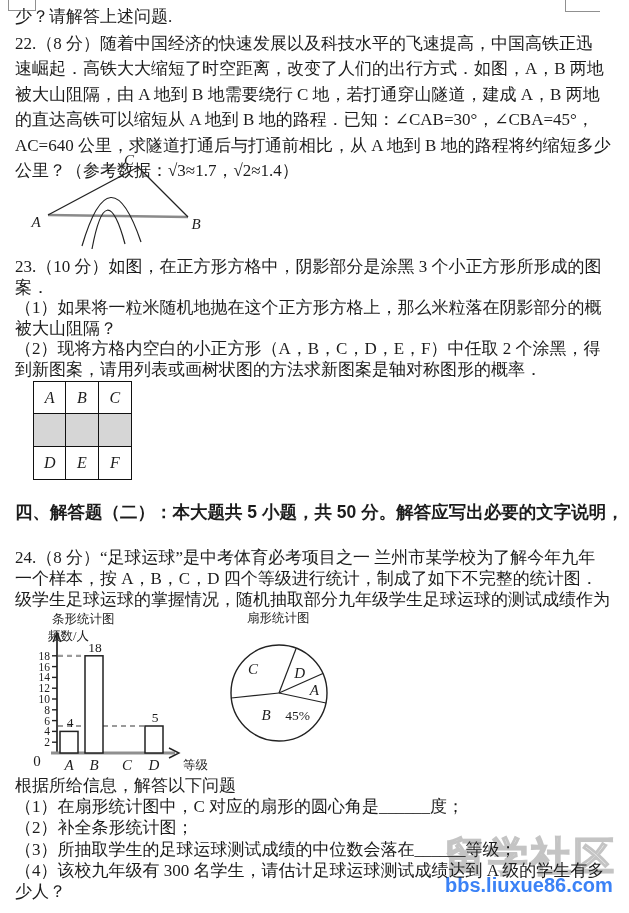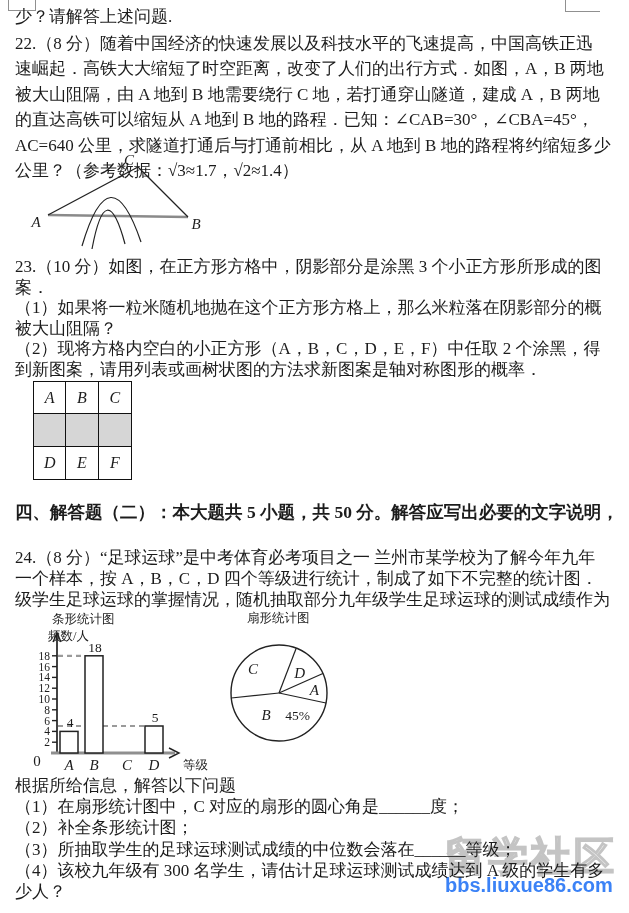--- a/index.html
+++ b/index.html
@@ -4,21 +4,21 @@
 <style>
   html,body{margin:0;padding:0;background:#fff;}
   .page{position:relative;width:629px;height:913px;background:#ffffff;overflow:hidden;
         font-family:"Liberation Serif","DejaVu Serif",serif;color:#1c1c1c;}
   .blk{position:absolute;}
   .line{display:block;white-space:pre;font-size:17px;}
   #blk-q21{left:15px;top:5px;line-height:23px;}
   #blk-q22{left:15px;top:31px;line-height:25.4px;}
   #blk-q23{left:15px;top:257px;line-height:20.6px;}
   #blk-sec4{left:15px;top:501px;line-height:23px;}
-  #blk-sec4 .line{font-family:Liberation Serif, serif;font-weight:bold;font-size:17.5px;}
+  #blk-sec4 .line{font-family:Liberation Sans, sans-serif;font-weight:bold;font-size:17.5px;}
   #blk-q24{left:15px;top:547px;line-height:21px;}
   #blk-q24sub{left:15px;top:775px;line-height:21.2px;}
   
   #fig-triangle{left:28px;top:153px;}
   #fig-grid{left:33px;top:381px;width:97px;height:97px;border:1.6px solid #111;
             display:grid;grid-template-columns:repeat(3,1fr);grid-template-rows:repeat(3,1fr);}
   #fig-grid .cell{border-right:1.2px solid #111;border-bottom:1.2px solid #111;
                   display:flex;align-items:center;justify-content:center;
                   font-style:italic;font-size:16px;background:#fff;}
   #fig-grid .cell:nth-child(3n){border-right:none;}

